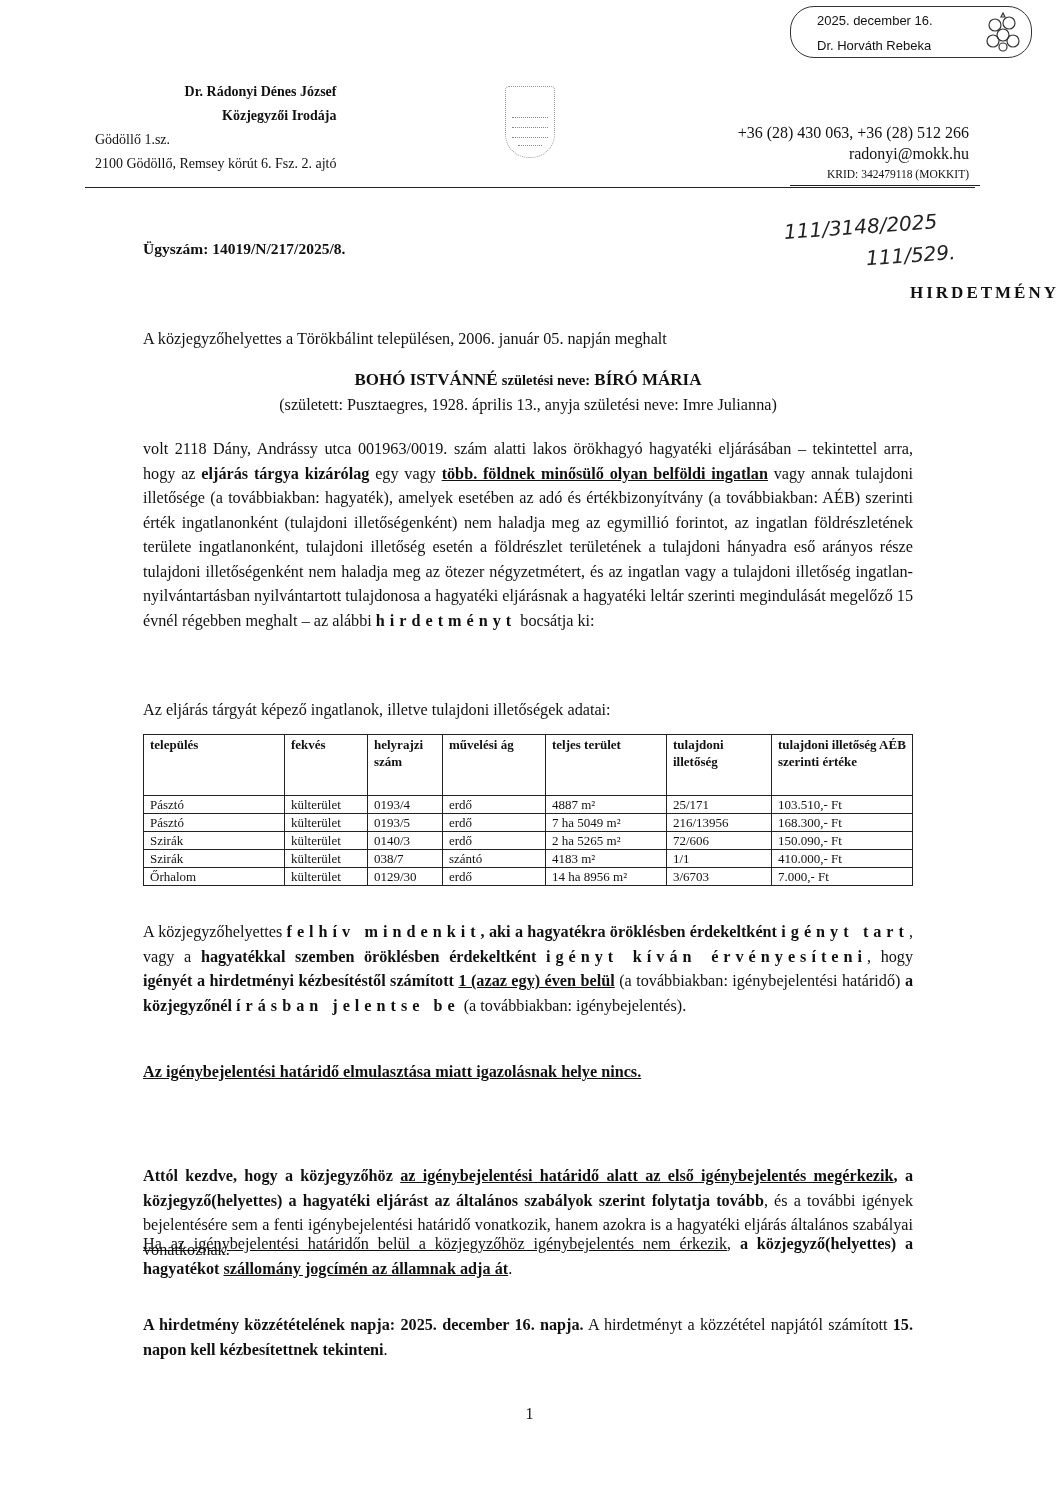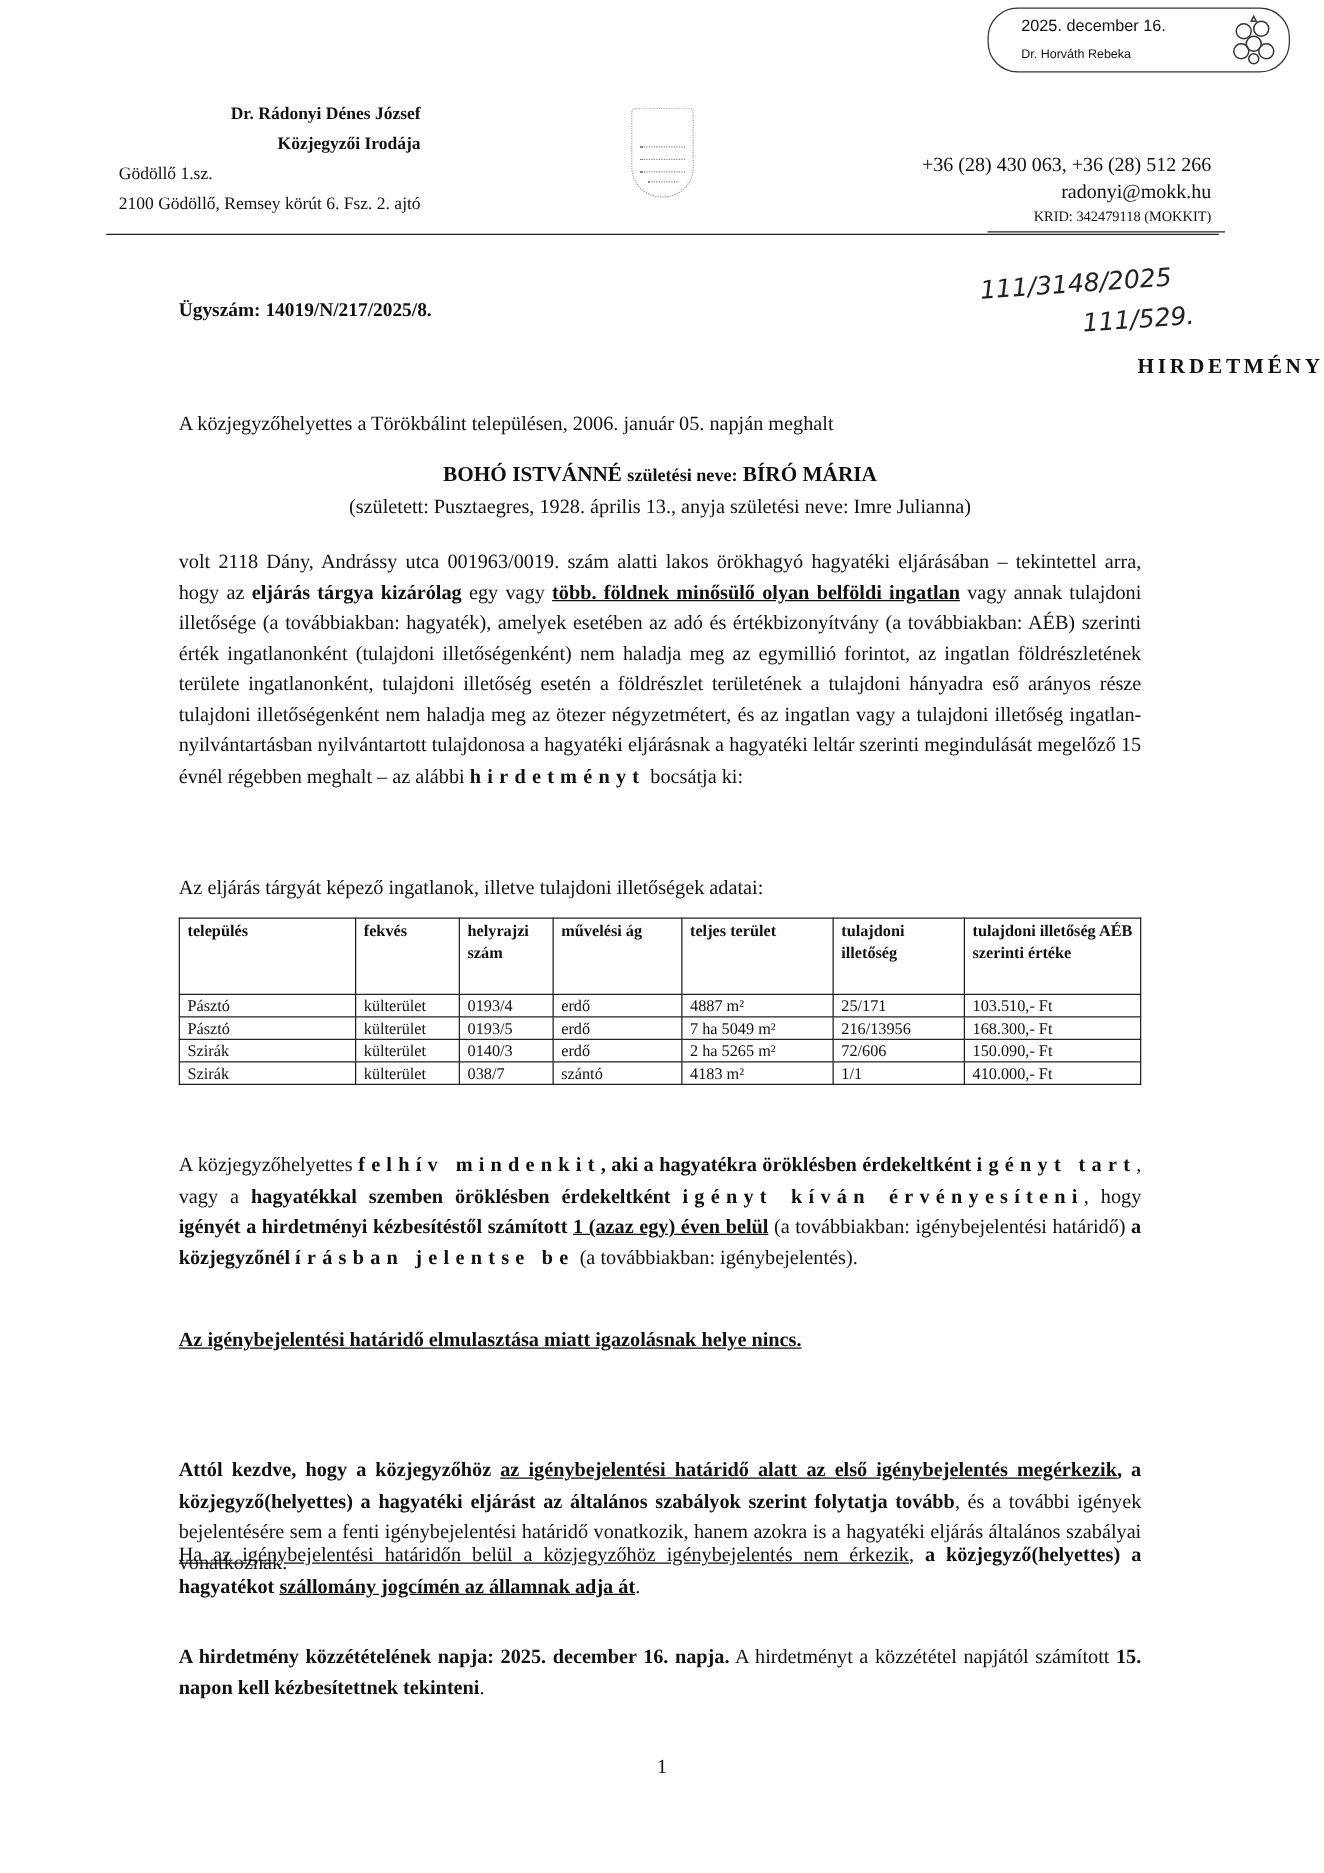--- a/index.html
+++ b/index.html
@@ -5,21 +5,21 @@
   html, body { margin:0; padding:0; background:#ffffff; }
   body { width:1059px; height:1498px; position:relative; overflow:hidden; color:#111; font-family:"Liberation Serif", serif; }
   .abs { position:absolute; }
   .hdr-left { left:95px; top:80px; font-size:14px; line-height:24px; }
   .hdr-left .b { font-weight:bold; }
   .crest { left:505px; top:86px; width:48px; height:70px; border:1px dotted #999; border-radius:4px 4px 24px 24px; }
   .crest .s { position:absolute; left:6px; right:6px; height:0; border-top:1px dotted #888; }
   .rule { height:0; border-top:1.5px solid #222; }
   .stamp { left:790px; top:6px; width:240px; height:50px; border:1.5px solid #333; border-radius:24px; }
   .stamp-date { position:absolute; left:26px; top:6px; font-family:"Liberation Sans", sans-serif; font-size:13px; }
-  .stamp-name { position:absolute; left:26px; top:31px; font-family:"Liberation Sans", sans-serif; font-size:10px; }
+  .stamp-name { position:absolute; left:26px; top:31px; font-family:"Liberation Sans", sans-serif; font-size:13px; }
   .stamp-seal { position:absolute; right:8px; top:4px; width:40px; height:42px; }
   .contact { right:90px; top:100px; text-align:right; font-size:16px; line-height:21px;margin-top:22px; }
   .krid { right:90px; top:168px; font-size:11.5px; }
   .ugyszam { left:143px; top:240px; font-weight:bold; font-size:15.5px; }
   .handwrite { left:785px; top:210px; font-family:"DejaVu Sans", sans-serif; font-style:italic; font-size:20px; line-height:32px; transform:rotate(-4deg); color:#222; }
   .handwrite div:nth-child(2){ padding-left:80px; }
   .title { left:0; width:1059px; top:283px; text-align:right; font-weight:bold; font-size:17px; letter-spacing:3px; padding-left:30px; box-sizing:border-box; }
   .p { left:143px; width:770px; font-size:16.2px; line-height:24.5px; text-align:justify; }
   .center { text-align:center; }
   .b { font-weight:bold;text-align:right; }
@@ -141,20 +141,29 @@
     </tr>
     <tr>
       <td>Szirák</td>
         <td>külterület</td>
         <td>038/7</td>
         <td>szántó</td>
         <td>4183 m²</td>
         <td>1/1</td>
         <td class="r">410.000,- Ft</td>
     </tr>
+    <tr>
+      <td>Őrhalom</td>
+        <td>külterület</td>
+        <td>0129/30</td>
+        <td>erdő</td>
+        <td>14 ha 8956 m²</td>
+        <td>3/6703</td>
+        <td class="r">7.000,- Ft</td>
+    </tr>
   </tbody>
 </table>
 
 <div class="abs p" style="top:920px;">
   <span>A közjegyzőhelyettes </span><span class="sp">felhív mindenkit</span><span class="b">, aki a hagyatékra öröklésben érdekeltként </span><span class="sp">igényt tart</span><span>, vagy a </span><span class="b">hagyatékkal szemben öröklésben érdekeltként </span><span class="sp">igényt kíván érvényesíteni</span><span>, hogy </span><span class="b">igényét a hirdetményi kézbesítéstől számított </span><span class="b u">1 (azaz egy) éven belül</span><span> (a továbbiakban: igénybejelentési határidő) </span><span class="b">a közjegyzőnél </span><span class="sp">írásban jelentse be</span><span> (a továbbiakban: igénybejelentés).</span>
 </div>
 
 <div class="abs p" style="top:1060px;">
   <span class="b u">Az igénybejelentési határidő elmulasztása miatt igazolásnak helye nincs.</span>
 </div>

